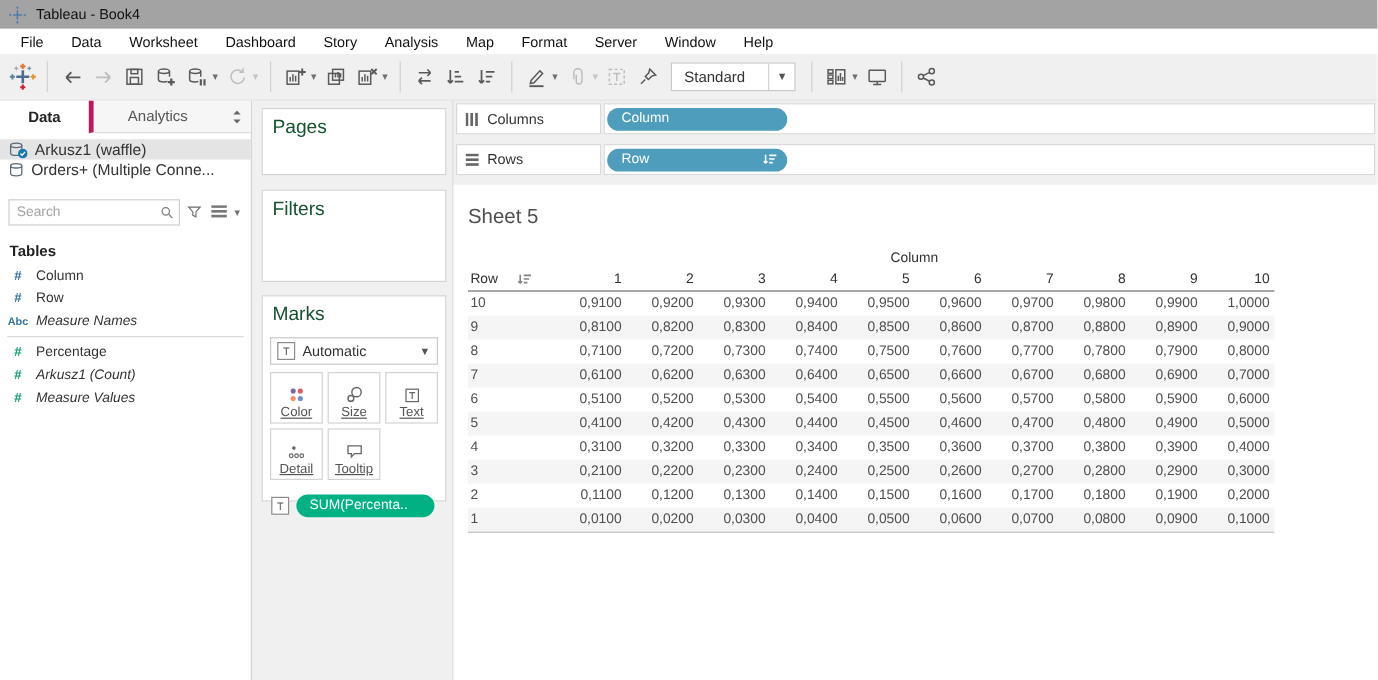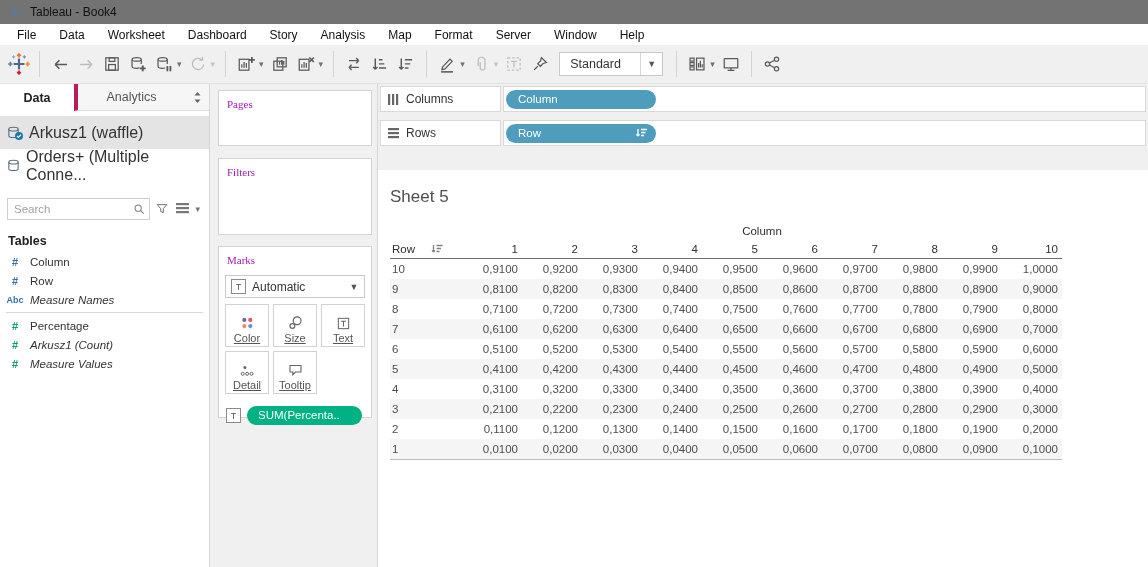--- a/index.html
+++ b/index.html
@@ -1,20 +1,20 @@
 <!DOCTYPE html>
 <html><head>
 <meta charset="utf-8">
 <style>
   * { box-sizing: border-box; margin: 0; padding: 0; }
   html,body { width:1148px; height:567px; overflow:hidden; background:#fff;
     font-family:"Liberation Sans","DejaVu Sans",sans-serif; font-size:12px; color:#222; }
 
   
-  .titlebar { height:24px; display:flex; align-items:center; padding-left:7px; background:#737373; }
+  .titlebar { height:24px; display:flex; align-items:center; padding-left:7px; background:#a3a3a3; }
   .titlebar .wtitle { margin-left:8px; font-size:12px; color:#111; }
 
   
   .menubar { height:21px; display:flex; align-items:center; padding-left:8px; background:#fff; gap:0; }
   .menu-item { padding:2px 14px 2px 9px; font-size:12px; color:#111; cursor:default; }
 
   
   .toolbar { height:39px; background:#f0f0f0; border-bottom:1px solid #e2e2e2;
     display:flex; align-items:center; padding:0 6px; }
   .tsep { width:1px; height:26px; background:#d2d2d2; margin:0 7px; }
@@ -37,37 +37,37 @@
 
   
   .tabbar { display:flex; height:27px; font-size:12.5px; }
   .tab-active { width:74px; display:flex; align-items:center; justify-content:center;
     font-weight:bold; color:#222; background:#fff; }
   .tab-inactive { flex:1; display:flex; align-items:center; justify-content:center;
     color:#555; background:#f6f6f6; border-left:4px solid #be185d; border-bottom:1px solid #dedede; }
   .tab-expand { width:24px; display:flex; align-items:center; justify-content:center;
     background:#f6f6f6; border-bottom:1px solid #dedede; }
   .sources { margin-top:5px; }
-  .source-row { height:33px; display:flex; align-items:center; padding-left:7px;
-    font-size:16px; color:#333; gap:6px; }
+  .source-row { height:17px; display:flex; align-items:center; padding-left:7px;
+    font-size:13px; color:#333; gap:6px; }
   .source-row.selected { background:#e4e4e4; }
   .search-row { display:flex; align-items:center; margin:16px 6px 0 7px; gap:3px; }
   .search-box { flex:1; height:22px; border:1px solid #cfcfcf; background:#fff;
     display:flex; align-items:center; padding:0 4px 0 6px; }
   .search-box .ph { flex:1; color:#a3a3a3; font-size:11.5px; }
   .icon-plain { display:inline-flex; align-items:center; justify-content:center; color:#696969; }
   .tables-head { margin:14px 0 4px 8px; font-weight:bold; font-size:12.5px; color:#222; }
   .field-row { height:19px; display:flex; align-items:center; font-size:11.5px; color:#333; }
   .field-icon { width:30px; text-align:center; font-weight:bold; font-size:10px; }
   .field-row .fname.it { font-style:italic; }
   .field-sep { height:1px; background:#d8d8d8; margin:3px 6px 3px 6px; }
 
   
   .card { background:#fff; border:1px solid #d4d4d4; padding:5px 6px; }
-  .card-label { font-size:11px; color:#a21caf; padding:2px 0 0 2px;font-family:Liberation Serif, serif; }
+  .card-label { font-size:16px; color:#14532d; padding:2px 0 0 2px; }
   .card-pages { height:56px; }
   .card-filters { height:77px; margin-top:12px; }
   .card-marks { height:172px; margin-top:11px; }
   .mark-dd { margin-top:9px; height:23px; border:1px solid #c9c9c9; display:flex;
     align-items:center; padding-left:5px; background:#fff; }
   .mark-dd .dd-label { flex:1; margin-left:6px; font-size:12px; color:#333; }
   .mark-dd .dd-caret { width:20px; align-self:stretch; display:flex; align-items:center;
     justify-content:center; color:#555; font-size:9px; }
   .tbox { display:inline-flex; width:15px; height:15px; border:1px solid #8b8b8b;
     align-items:center; justify-content:center; font-size:9px; color:#555; background:#fff; flex:0 0 auto;}
@@ -75,21 +75,21 @@
   .mark-btn { width:44px; height:43px; background:#fff; border:1px solid #d2d2d2;
     display:flex; flex-direction:column; align-items:center; justify-content:flex-end;
     padding-bottom:2px; gap:1px; }
   .mark-btn .mlabel { font-size:11px; color:#555;text-decoration:underline; }
   .pill-row { display:flex; align-items:center; gap:6px; margin-top:12px; padding-left:1px; }
   .pill { height:19px; border-radius:10px; color:#fff; font-size:11.5px;
     display:flex; align-items:center; padding:0 9px 1px 11px; }
   .pill-green { width:115px; }
 
   
-  .shelf-area { padding:2px 2px 16px 2px; }
+  .shelf-area { padding:2px 2px 0 2px; }
   .shelf-row { display:flex; height:26px; margin-bottom:8px; }
   .shelf-label { width:121px; background:#fff; border:1px solid #d9d9d9; display:flex;
     align-items:center; padding-left:7px; gap:7px; font-size:12px; color:#333; margin-right:2px; }
   .shelf-drop { flex:1; background:#fff; border:1px solid #d9d9d9; display:flex; align-items:center; }
   .pill-shelf { width:150px; height:19px; border-radius:10px; margin-left:2px; color:#fff;
     font-size:11.5px; display:flex; align-items:center; padding:0 8px 1px 12px; }
   .pill-shelf .spacer { flex:1; }
 
   
   .sheet { flex:1; background:#fff; }

